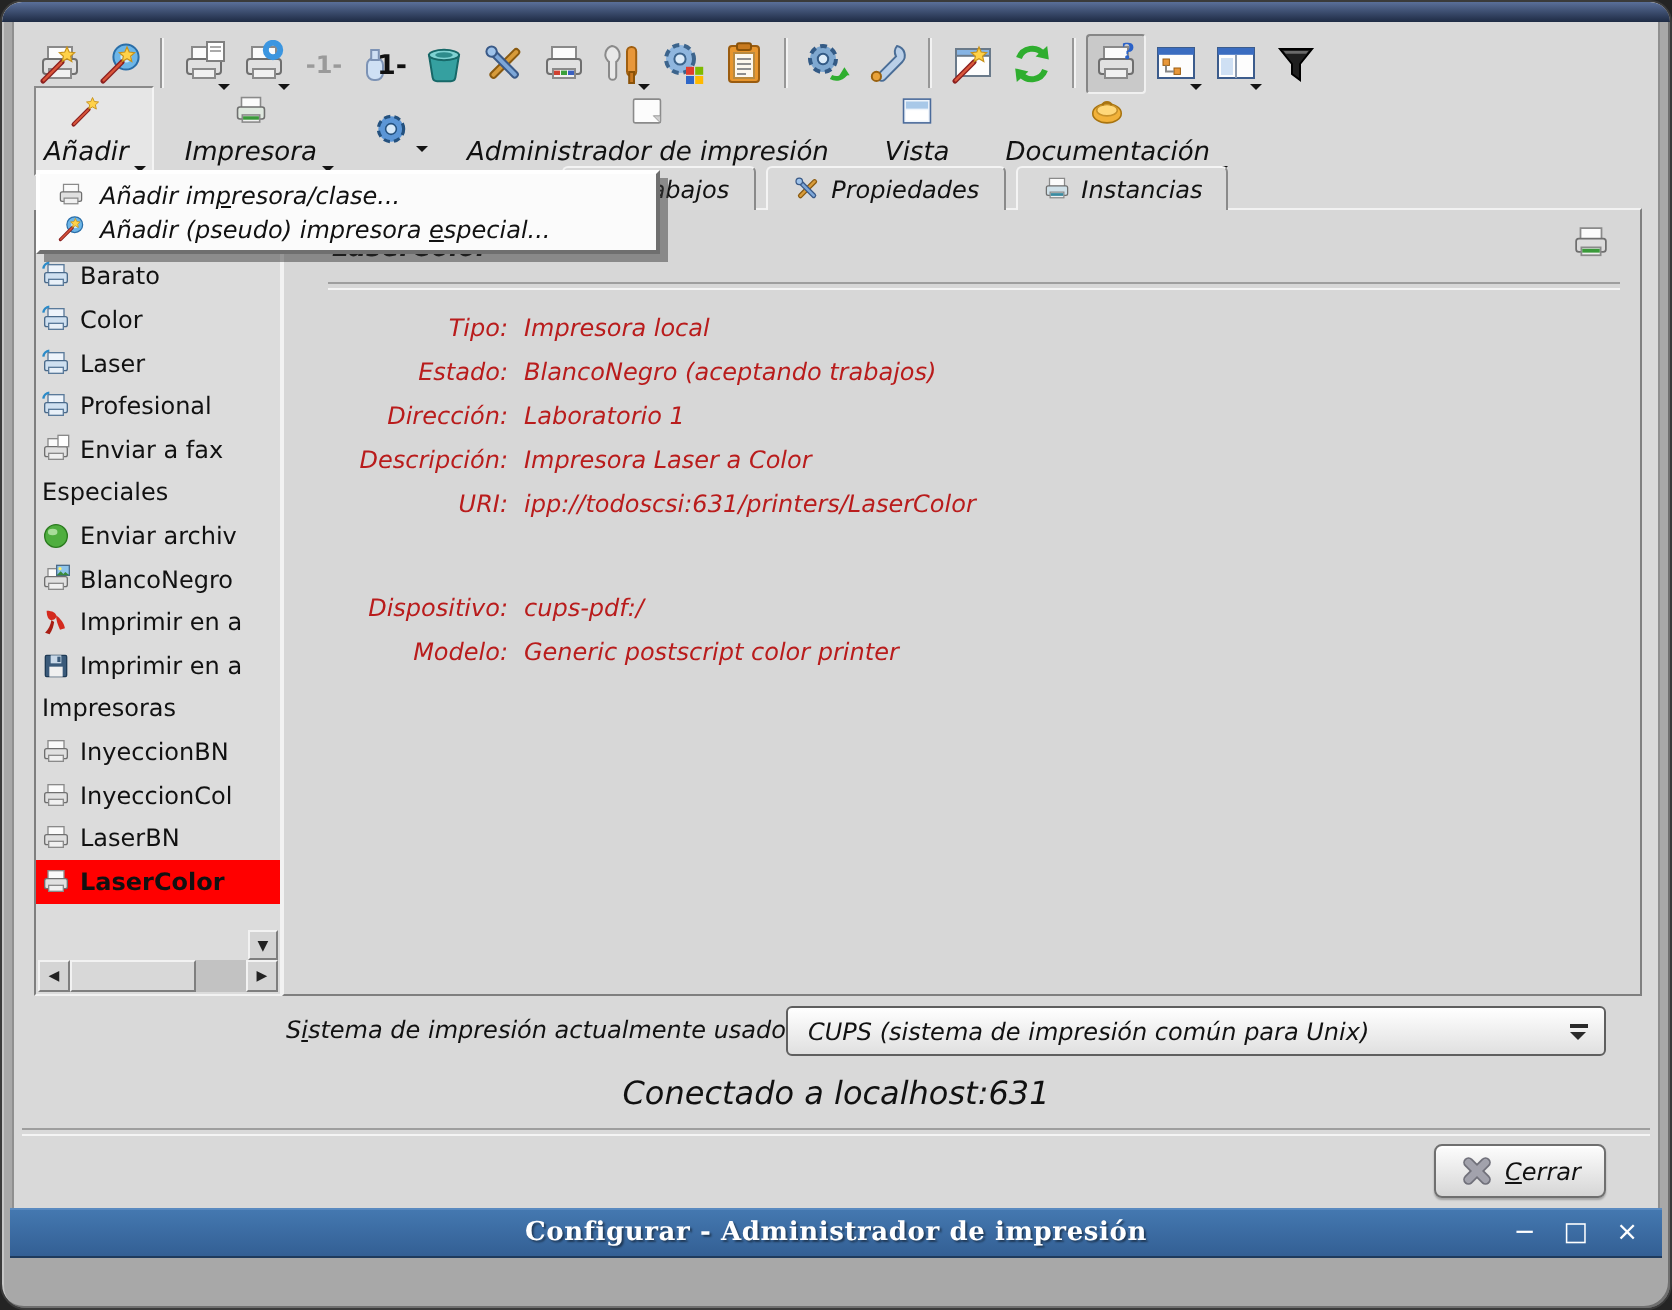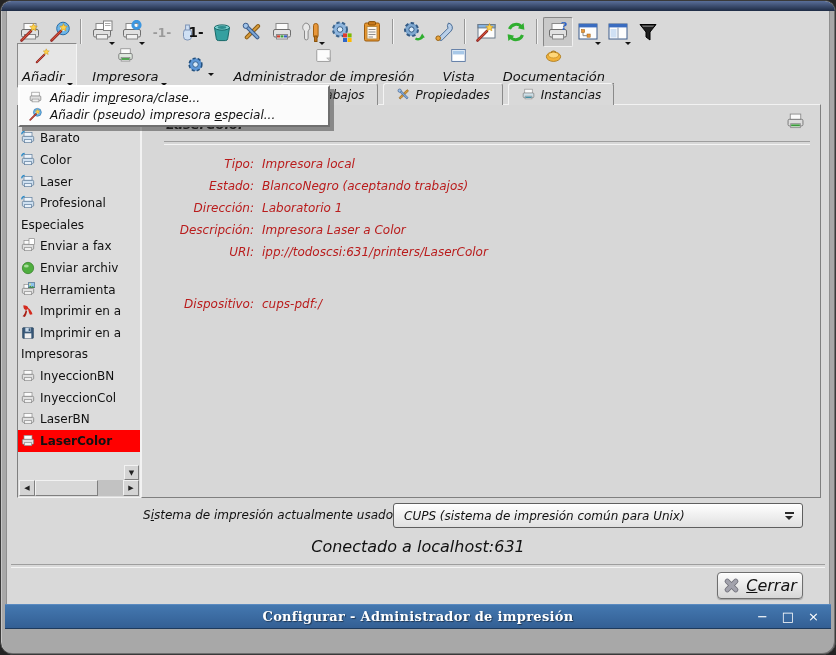--- a/index.html
+++ b/index.html
@@ -53,21 +53,21 @@
 
   
   .footer-label{position:absolute;left:136px;top:492px;height:25px;line-height:25px;font-size:12px;font-style:italic;color:#111;}
   .combo{position:absolute;left:386px;top:492px;width:410px;height:25px;background:linear-gradient(#ffffff,#e0e0e0);border:1px solid #5f5f5f;border-radius:3px;display:flex;align-items:center;box-sizing:border-box;}
   .combo-text{flex:1;padding-left:10px;font-size:12px;font-style:italic;color:#111;white-space:nowrap;overflow:hidden;}
   .combo-btn{width:26px;height:100%;display:flex;flex-direction:column;align-items:center;justify-content:center;gap:2px;}
   .combo-line{width:9px;height:2px;background:#2a2a2a;}
   .combo-tri{width:0;height:0;border:4.5px solid transparent;border-top-color:#2a2a2a;border-bottom-width:0;}
   .status{position:absolute;left:0;right:0;top:526px;text-align:center;font-size:16px;font-style:italic;color:#111;}
   .groove{position:absolute;left:4px;right:4px;top:553px;height:2px;border-top:1px solid #9e9e9e;border-bottom:1px solid #f4f4f4;}
-  .close-btn{position:absolute;left:710px;top:561px;width:86px;height:27px;background:linear-gradient(#fdfdfd,#d6d6d6);border:1px solid #6f6f6f;border-radius:4px;display:flex;align-items:center;justify-content:center;gap:6px;font-size:16px;font-style:italic;color:#111;box-shadow:0 1px 1px rgba(0,0,0,.25), inset 0 1px 0 #fff;}
+  .close-btn{position:absolute;left:710px;top:561px;width:86px;height:27px;background:linear-gradient(#fdfdfd,#d6d6d6);border:1px solid #6f6f6f;border-radius:4px;display:flex;align-items:center;justify-content:center;gap:6px;font-size:12px;font-style:italic;color:#111;box-shadow:0 1px 1px rgba(0,0,0,.25), inset 0 1px 0 #fff;}
 
   
   .menu-popup{position:absolute;left:11px;top:74px;width:312px;background:#fbfbfb;border:2px solid;border-color:#ffffff #6f6f6f #6f6f6f #ffffff;box-shadow:4px 4px 0 rgba(60,60,60,.5);z-index:50;padding:2px 0;box-sizing:border-box;}
   .pitem{height:17px;display:flex;align-items:center;gap:7px;padding:0 10px 0 8px;font-size:12px;font-style:italic;color:#111;white-space:nowrap;}
 
   
   .titlebar{position:absolute;left:4px;right:4px;bottom:25px;height:23px;background:linear-gradient(#4478b0,#335f94);border-top:1px solid #5a8ac0;border-bottom:1px solid #1e3a5c;display:flex;align-items:center;justify-content:center;}
   .title-text{font-family:"DejaVu Serif",serif;font-weight:bold;font-size:13px;color:#fff;text-shadow:1px 1px 1px rgba(0,0,0,.45);letter-spacing:.3px;}
   .win-controls{position:absolute;right:12px;top:0;bottom:0;display:flex;align-items:center;gap:14px;}
   .wc{color:#fff;font-size:13px;line-height:1;}
@@ -439,33 +439,33 @@
               <span class="ic">
                 <svg width="16" height="16" viewBox="0 0 24 24" font-family="DejaVu Sans,sans-serif">
                   <rect x="6" y="3.5" width="12" height="6.5" fill="#eef4fb" stroke="#5a7a9a"></rect>
                   <rect x="3.5" y="9.5" width="17" height="7.5" rx="1.5" fill="#cfe0f0" stroke="#4a6a8a"></rect>
                   <rect x="6.5" y="14.5" width="11" height="4.5" fill="#e8f0f8" stroke="#5a7a9a"></rect>
                   <path d="M2.5 6.5a5 5 0 0 1 4.5-4.5" fill="none" stroke="#2a8ac8" stroke-width="1.8"></path>
                 </svg>
               </span>
               <span>Profesional</span>
             </div>
-            <div class="srow header">
-              <span>Especiales</span>
-            </div>
             <div class="srow">
               <span class="ic">
                 <svg width="16" height="16" viewBox="0 0 24 24" font-family="DejaVu Sans,sans-serif">
                   <rect x="6" y="3.5" width="12" height="6.5" fill="#fbfbfb" stroke="#8a8a8a"></rect>
                   <rect x="3.5" y="9.5" width="17" height="7.5" rx="1.5" fill="#e0e0e0" stroke="#6f6f6f"></rect>
                   <rect x="6.5" y="14.5" width="11" height="4.5" fill="#f0f0f0" stroke="#8a8a8a"></rect>
                   <rect x="13.5" y="1" width="8" height="8.5" fill="#fff" stroke="#8a8a8a"></rect>
                 </svg>
               </span>
               <span>Enviar a fax</span>
+            </div>
+            <div class="srow header">
+              <span>Especiales</span>
             </div>
             <div class="srow">
               <span class="ic">
                 <svg width="16" height="16" viewBox="0 0 24 24" font-family="DejaVu Sans,sans-serif">
                   <circle cx="12" cy="12" r="8.5" fill="#4fae3f" stroke="#2a7a1e"></circle>
                   <ellipse cx="9.5" cy="9" rx="3.6" ry="2.4" fill="#a8dc9a"></ellipse>
                 </svg>
               </span>
               <span>Enviar archiv</span>
             </div>
@@ -473,21 +473,21 @@
               <span class="ic">
                 <svg width="16" height="16" viewBox="0 0 24 24" font-family="DejaVu Sans,sans-serif">
                   <rect x="6" y="3.5" width="12" height="6.5" fill="#fbfbfb" stroke="#8a8a8a"></rect>
                   <rect x="3.5" y="9.5" width="17" height="7.5" rx="1.5" fill="#e0e0e0" stroke="#6f6f6f"></rect>
                   <rect x="6.5" y="14.5" width="11" height="4.5" fill="#f0f0f0" stroke="#8a8a8a"></rect>
                   <rect x="12.5" y="1" width="9.5" height="7.5" fill="#8ec4ea" stroke="#4a6a8a"></rect>
                   <circle cx="15" cy="3.5" r="1.2" fill="#fff06a"></circle>
                   <path d="M12.5 8.5l3-3 2 2 1.5-1.5 3 2.5z" fill="#3a8a3a"></path>
                 </svg>
               </span>
-              <span>Herramienta</span>
+              <span>BlancoNegro</span>
             </div>
             <div class="srow">
               <span class="ic">
                 <svg width="16" height="16" viewBox="0 0 24 24" font-family="DejaVu Sans,sans-serif">
                   <path d="M5 3.5c4.2 0 7.2 1.6 7.2 4 0 1.8-1.6 3-3.5 3C6.5 10.5 5 8 5 3.5z" fill="#d42a1e"></path>
                   <path d="M12 7c3.2 2.2 6.2 6.2 6.7 9.7l-3.7 1.1c-1.6-3.6-3-7.3-3-10.8z" fill="#d42a1e"></path>
                   <path d="M8.6 10.5C8 14 6.4 17.6 3.8 20l3.4 1.1c2-2.6 3-6.1 3.4-9.1z" fill="#a81e14"></path>
                 </svg>
               </span>
               <span>Imprimir en a</span>
@@ -593,20 +593,24 @@
             </div>
             <div class="drow">
               <span class="dlabel">URI:</span>
               <span class="dvalue">ipp://todoscsi:631/printers/LaserColor</span>
             </div>
           </div>
         <div class="details details2" id="details2">
             <div class="drow">
               <span class="dlabel">Dispositivo:</span>
               <span class="dvalue">cups-pdf:/</span>
+            </div>
+            <div class="drow">
+              <span class="dlabel">Modelo:</span>
+              <span class="dvalue">Generic postscript color printer</span>
             </div>
           </div>
       </div>
 
       <div class="footer-label">S<u>i</u>stema de impresión actualmente usado:</div>
       <div class="combo">
         <span class="combo-text">CUPS (sistema de impresión común para Unix)</span>
         <span class="combo-btn">
           <span class="combo-line"></span>
           <span class="combo-tri"></span>

